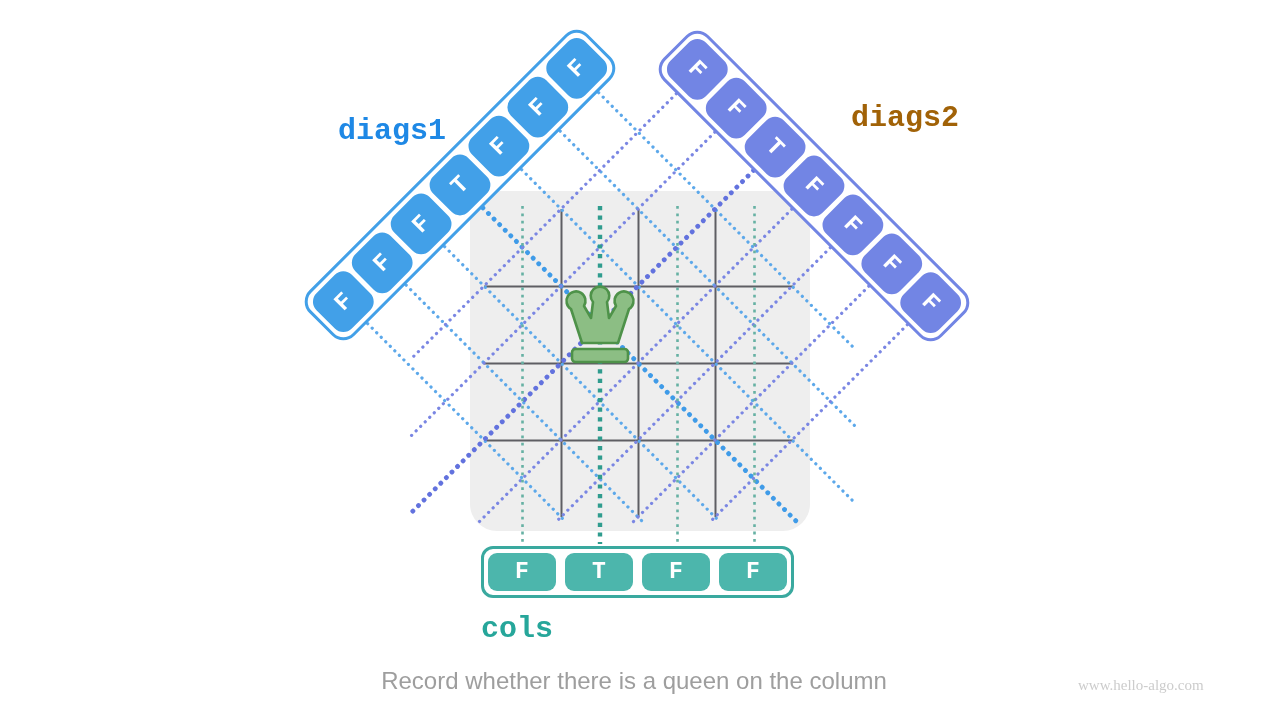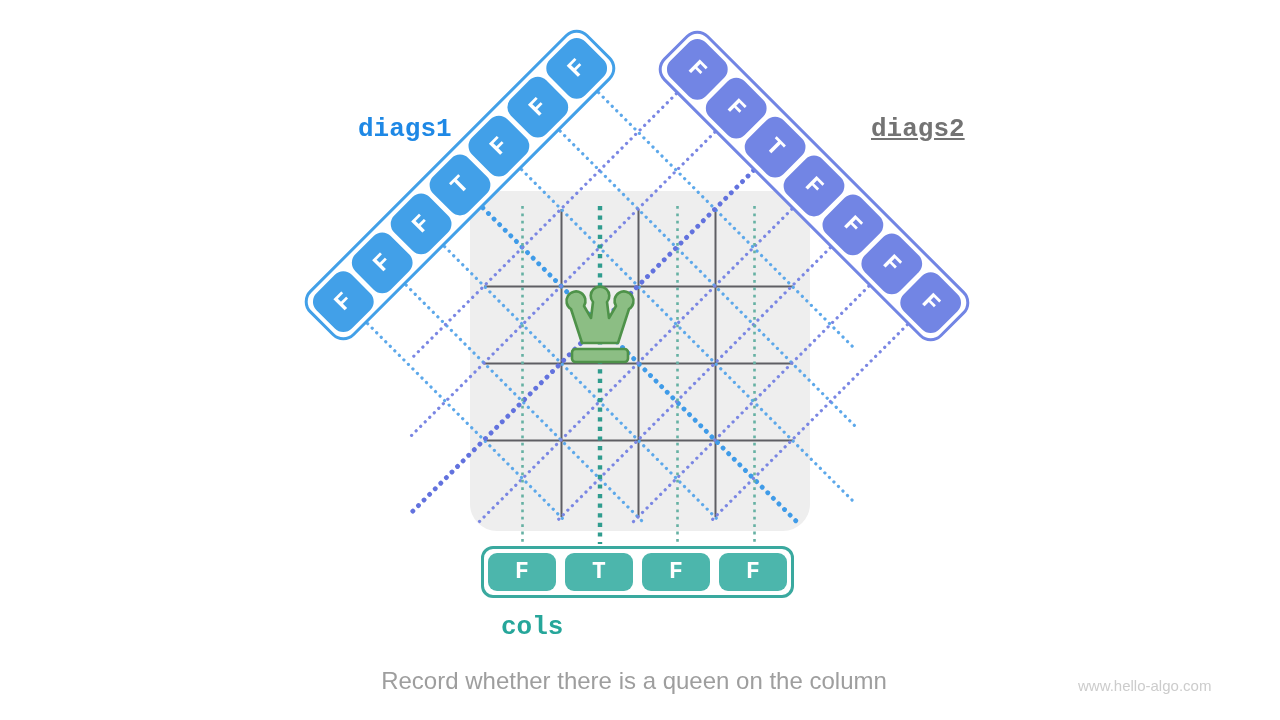--- a/index.html
+++ b/index.html
@@ -23,32 +23,32 @@
   #cols-array{position:absolute;left:481px;top:546px;display:flex;gap:9px;padding:4px;
          border:3px solid #3aa99f;border-radius:12px;background:#ffffff;z-index:2;
          box-sizing:border-box;}
   #cols-array .cell{width:68px;height:38px;border-radius:9px;background:#4cb6ac;
          display:flex;align-items:center;justify-content:center;color:#fff;
          font-family:"Liberation Mono","DejaVu Sans Mono",monospace;
          font-size:23px;font-weight:bold;}
 
   .array-label{position:absolute;z-index:2;
          font-family:"Liberation Mono","DejaVu Sans Mono",monospace;
-         font-weight:bold;font-size:26px;margin-left:20px;}
+         font-weight:bold;font-size:30px;}
   #diags1-label{left:338px;top:114px;color:#1e88e5;}
-  #diags2-label{left:851px;top:114px;color:#737373;text-decoration:underline;}
+  #diags2-label{left:851px;top:101px;color:#a16207;}
   #cols-label{left:481px;top:612px;width:311px;text-align:left;color:#26a69a;}
 
   .note{position:absolute;z-index:2;color:#9e9e9e;font-size:24px;line-height:30px;}
   #note-left{left:55px;top:177px;width:305px;}
   #note-right{left:933px;top:177px;width:340px;}
   #note-bottom{left:0;top:666px;width:1268px;text-align:center;}
 
   #watermark{position:absolute;left:1078px;top:677px;z-index:2;color:#cccccc;
-         font-family:Liberation Sans, sans-serif;font-size:15px;}
+         font-family:Liberation Serif, serif;font-size:15px;}
 </style>
 </head>
 <body>
 
 <div id="stage">
 
   <svg id="diagram-svg" width="1280" height="720" viewBox="0 0 1280 720">
 
     <rect x="470" y="191" width="340" height="340" rx="27" fill="#eeeeee"></rect>
 

